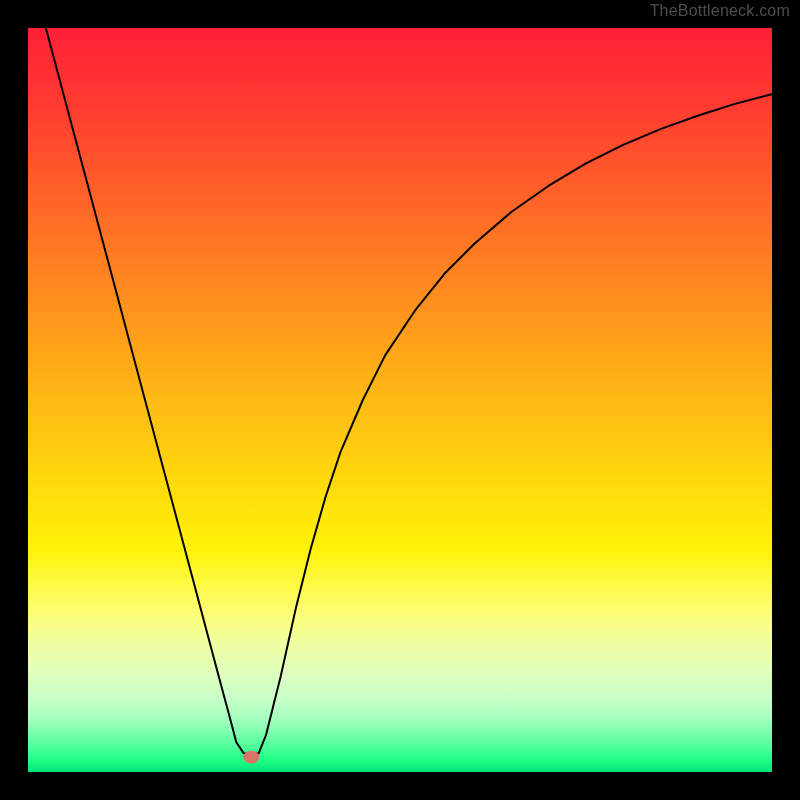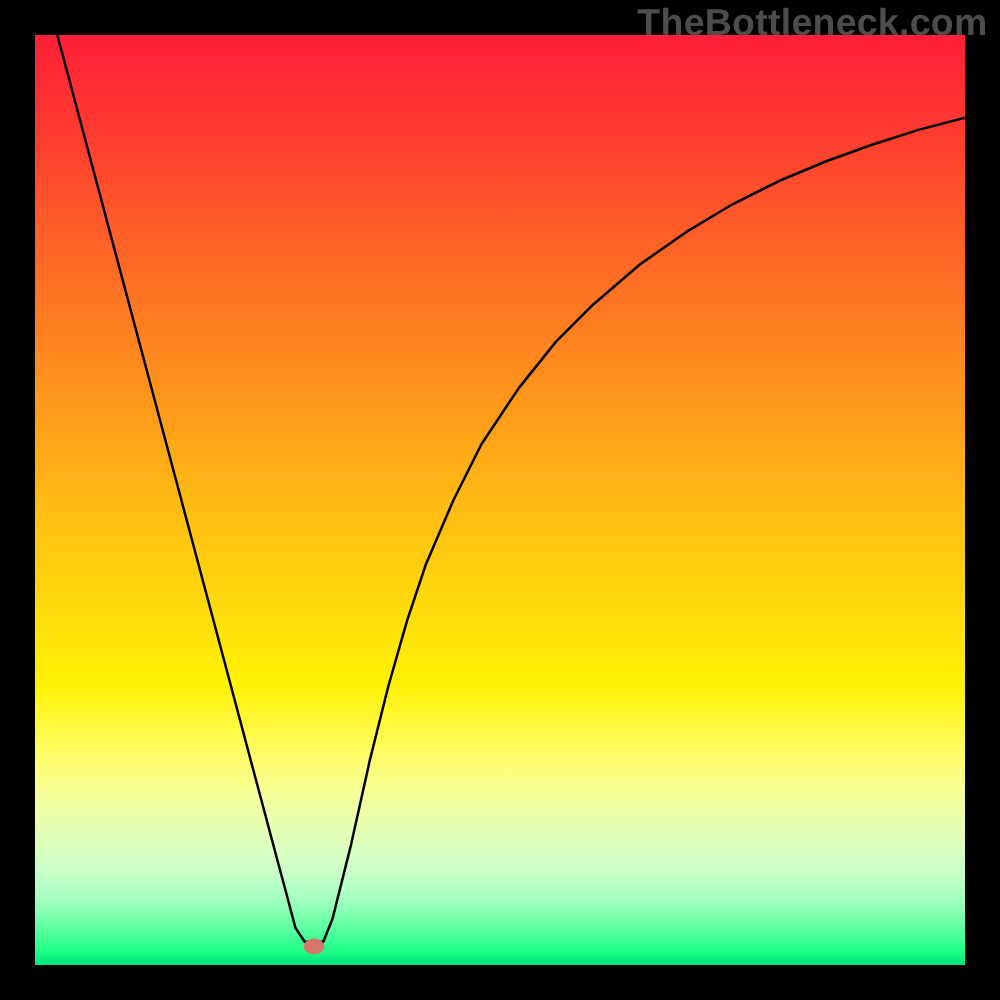--- a/index.html
+++ b/index.html
@@ -14,23 +14,23 @@
   .frame {
     position: relative;
     width: 800px;
     height: 800px;
     background: #000;
   }
   .watermark {
     position: absolute;
     top: 2px;
     right: 10px;
-    font-size: 30px;
+    font-size: 16px;
     color: #4d4d4d;
-    font-weight: 700;
+    font-weight: 400;
     letter-spacing: 0.2px;
     z-index: 5;
   }
   .plot {
     position: absolute;
     left: 28px;
     top: 28px;
     width: 744px;
     height: 744px;
     overflow: hidden;

